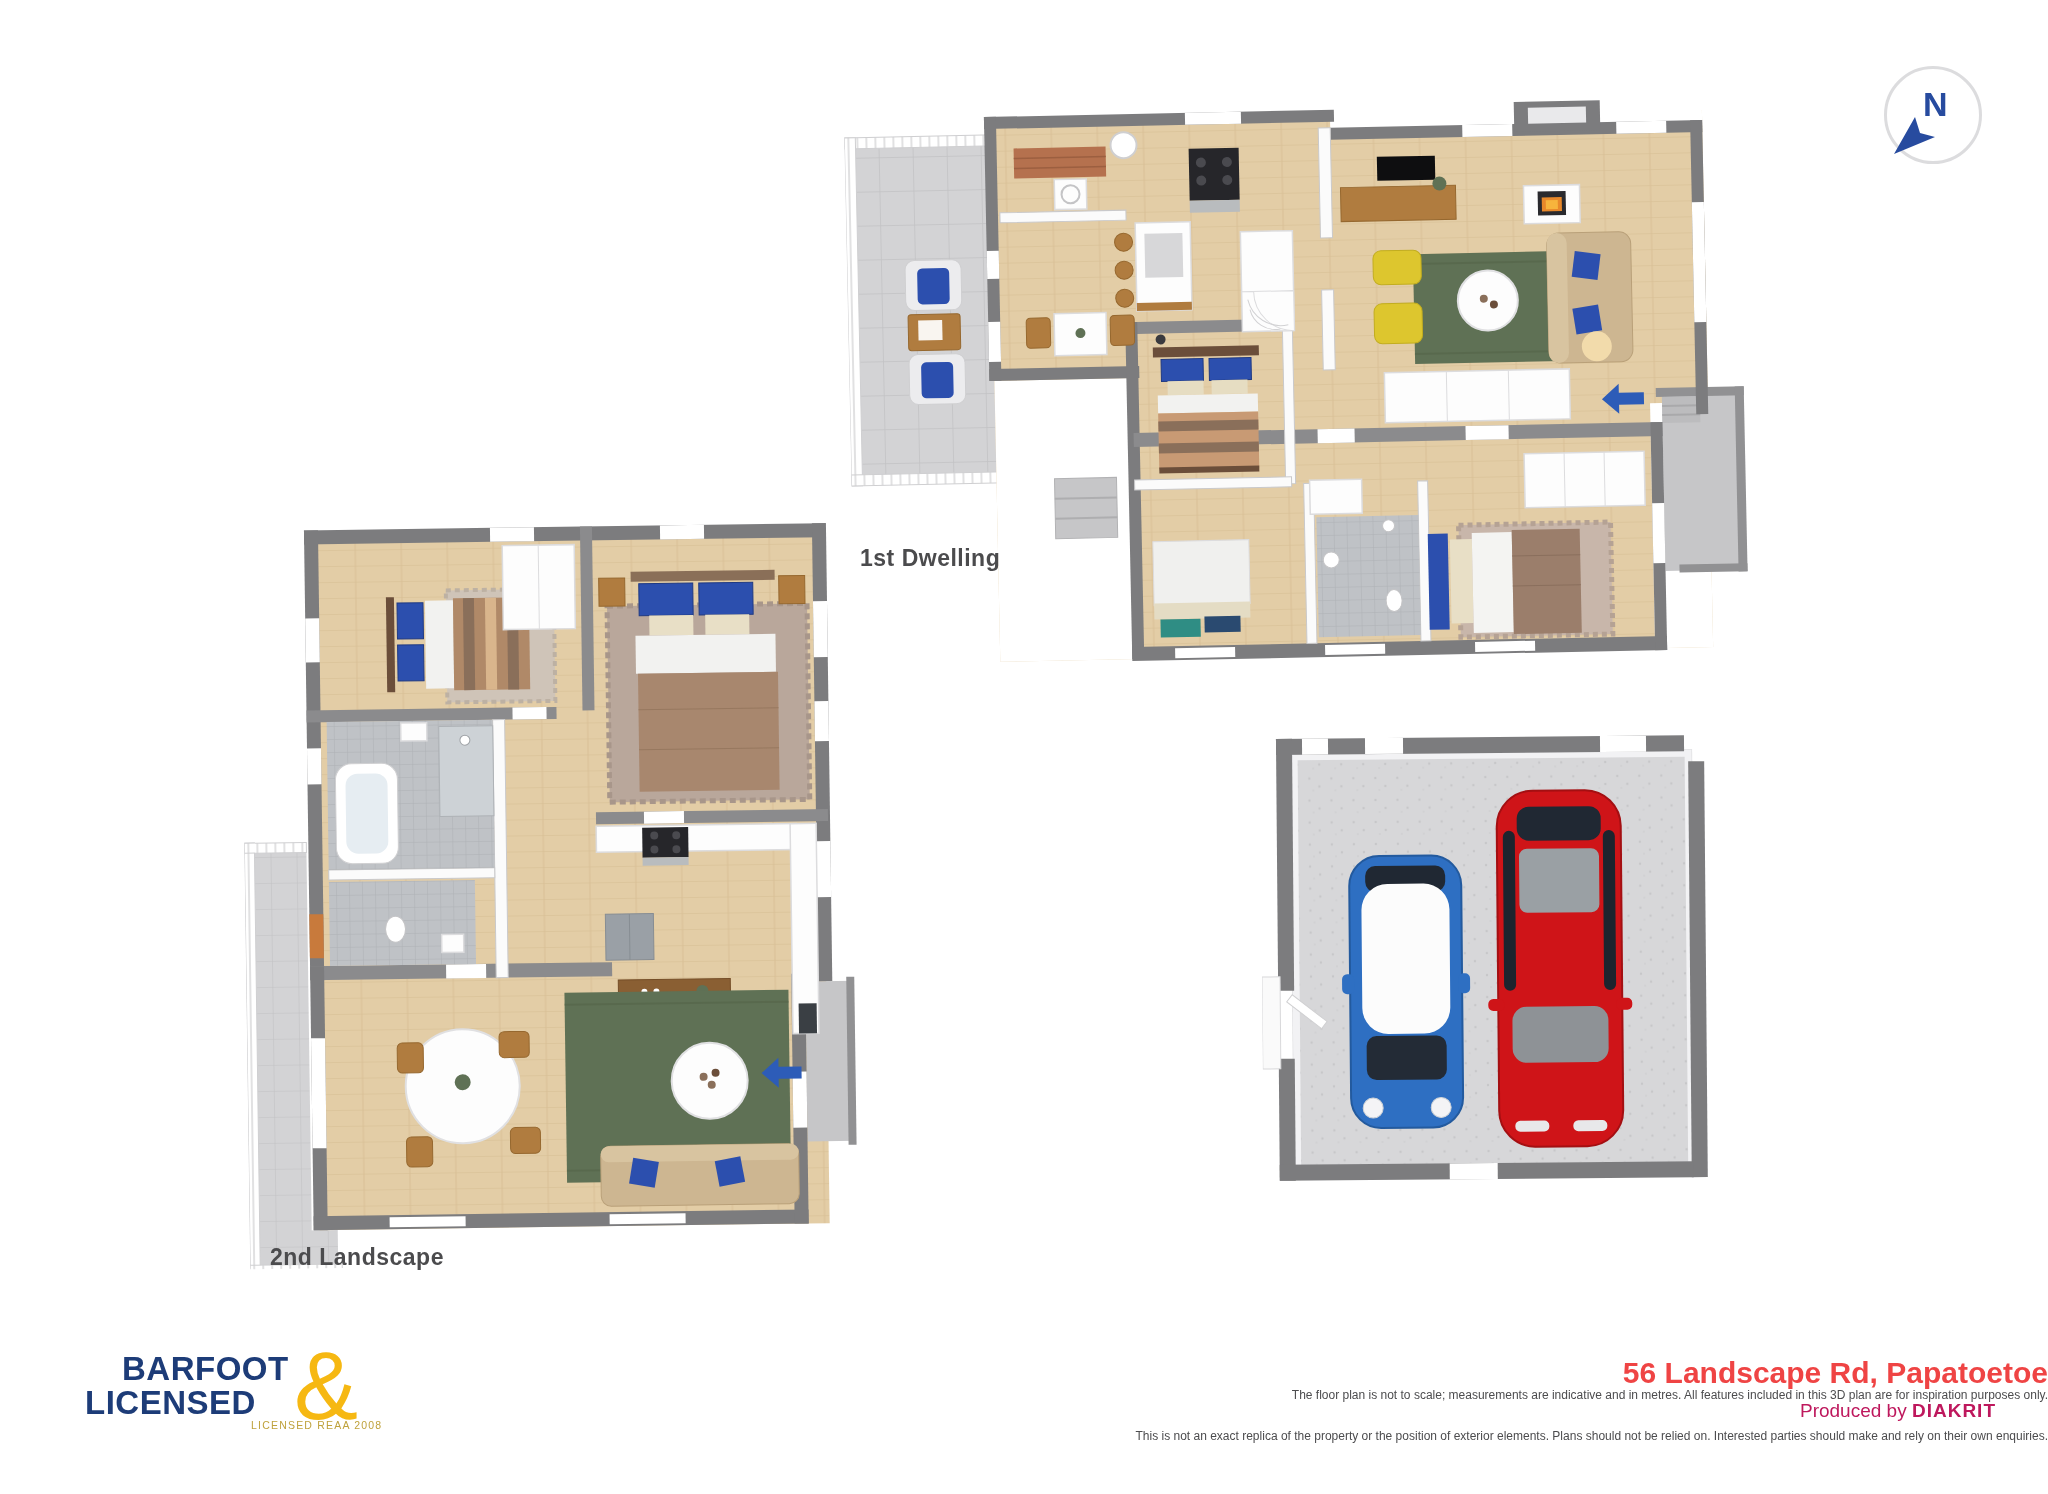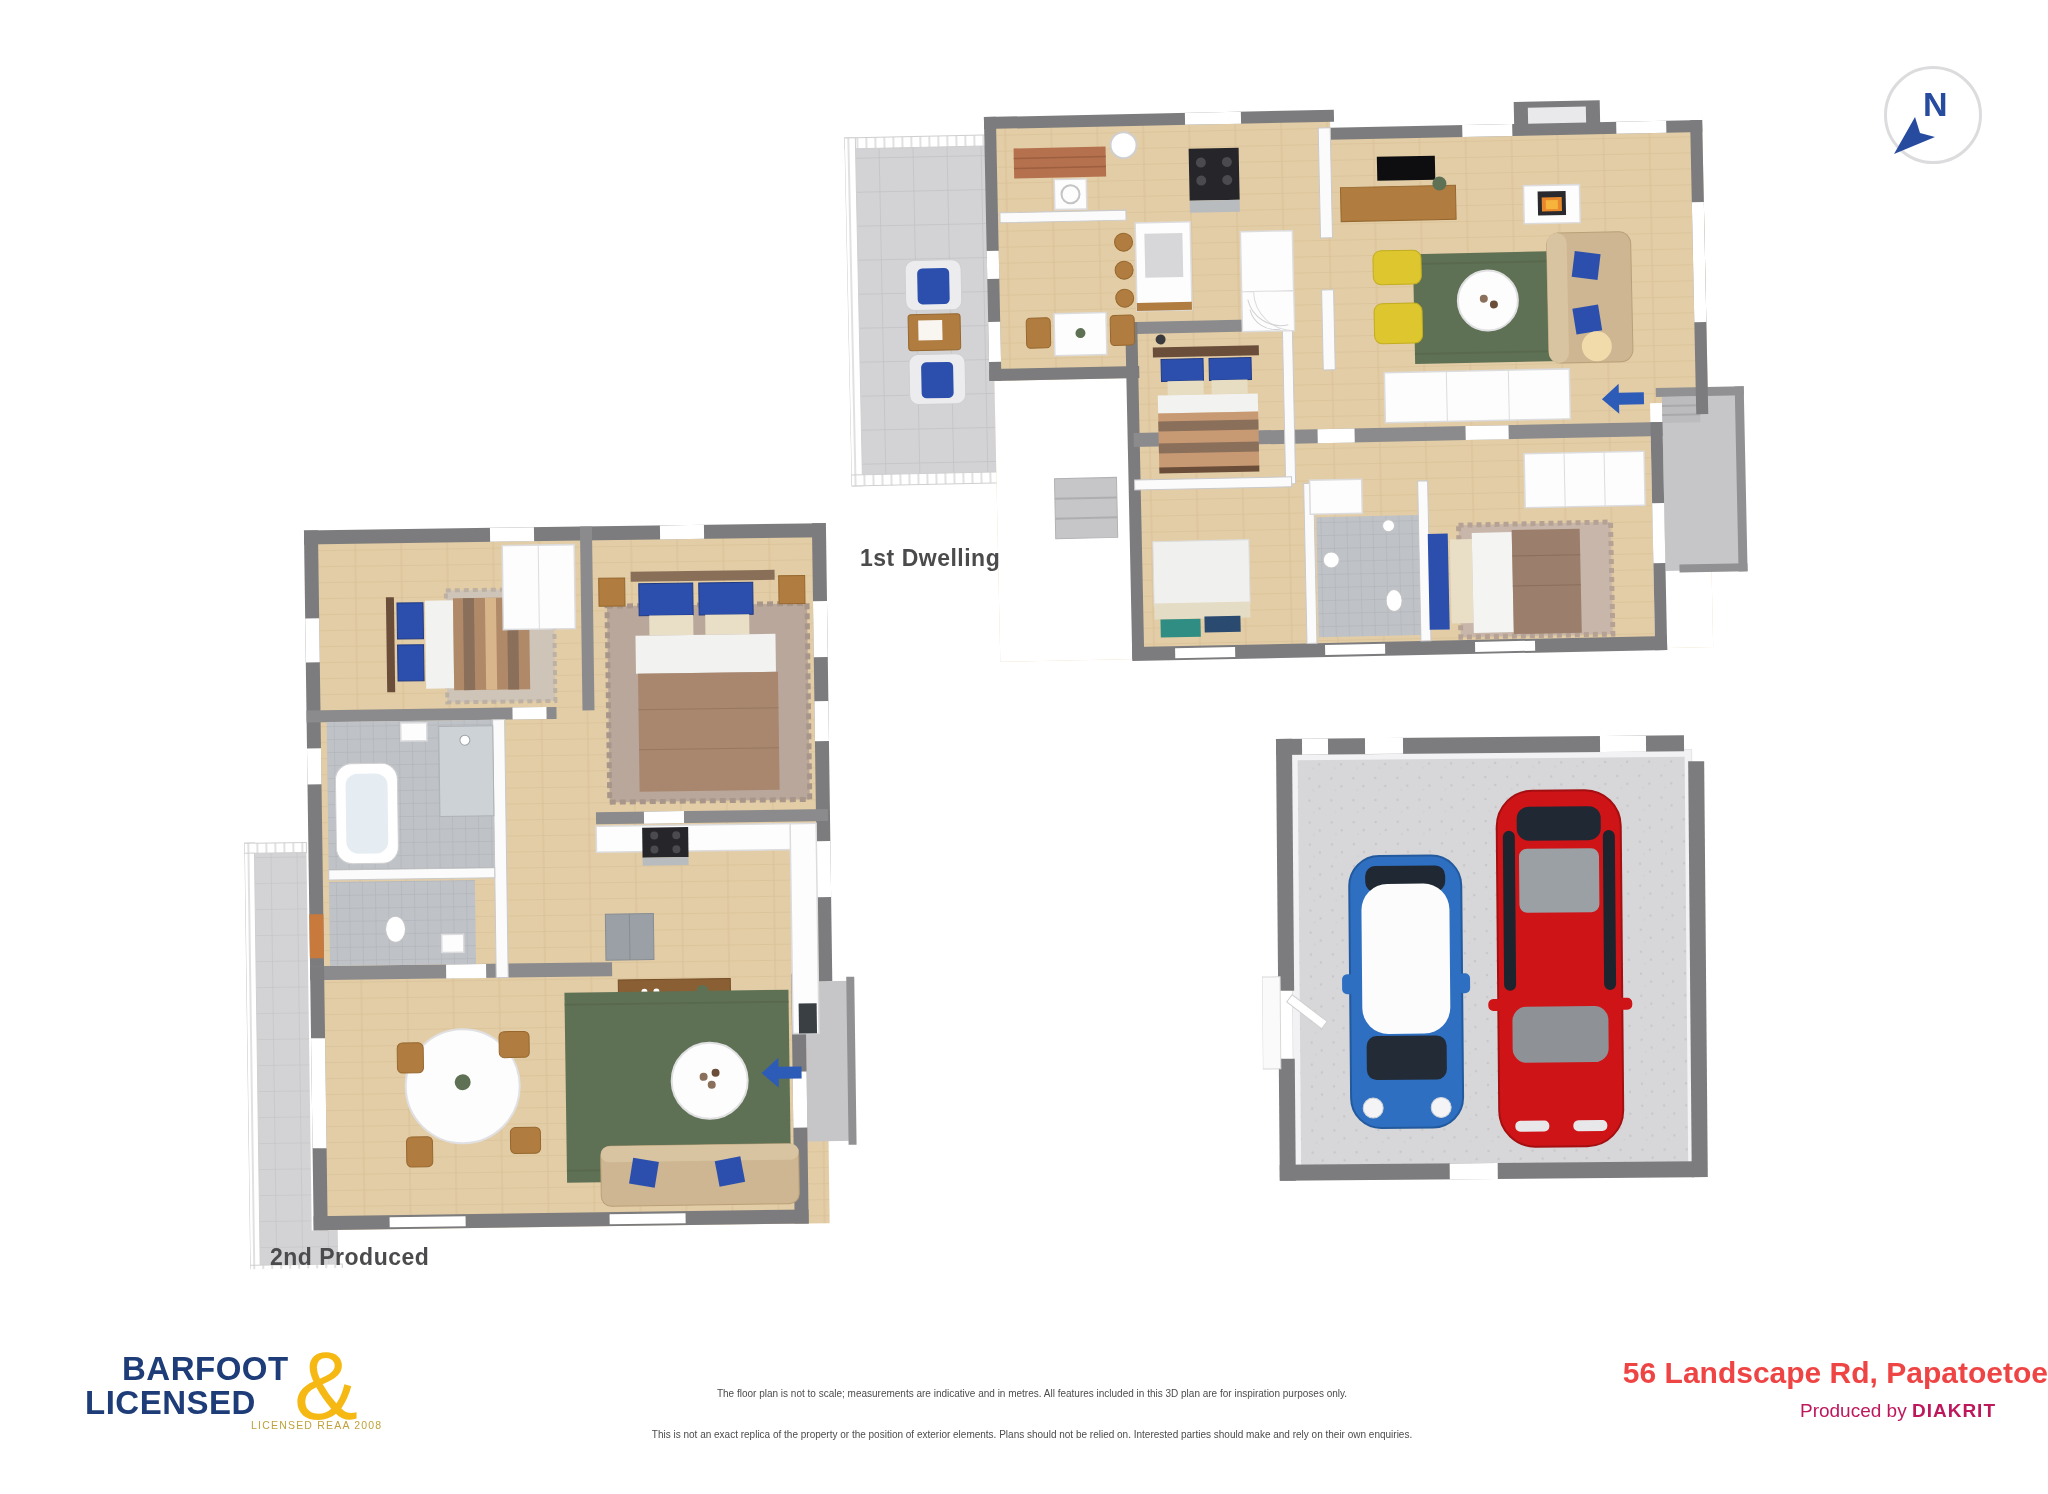--- a/index.html
+++ b/index.html
@@ -18,21 +18,21 @@
   .compass-n{position:absolute;left:36px;top:16px;font-size:34px;font-weight:bold;color:var(--compass-blue);}
   .compass-arrow{position:absolute;left:4px;top:42px;width:46px;height:46px;}
   .compass-arrow polygon{fill:var(--compass-blue);}
   
   .logo{position:absolute;left:85px;top:1345px;width:300px;height:90px;}
   .logo-line1{position:absolute;left:37px;top:5px;font-size:33px;font-weight:bold;letter-spacing:.5px;color:var(--brand-navy);}
   .logo-line2{position:absolute;left:0px;top:39px;font-size:33px;font-weight:bold;letter-spacing:.5px;color:var(--brand-navy);}
   .logo-amp{position:absolute;left:209px;top:-14px;font-size:96px;font-weight:400;color:var(--brand-gold);}
   .logo-tagline{position:absolute;left:142px;top:74px;font-size:10.5px;letter-spacing:1.2px;color:#bfa23c;padding-left:24px;}
   .address{position:absolute;left:0;right:0;top:1356px;text-align:right;font-size:30px;font-weight:bold;color:#ef4444;}
-  .disclaimer{position:absolute;left:0;right:0;text-align:center;font-size:10px;color:#4c4c4e;padding-left:16px;}
+  .disclaimer{position:absolute;left:0;right:0;text-align:right;font-size:12px;color:#4c4c4e;padding-left:16px;}
   #disc1{top:1388px;}
   #disc2{top:1409px;margin-top:20px;}
   .produced{position:absolute;right:52px;top:1400px;font-size:19px;color:#be185d;}
   .produced b{letter-spacing:1px;}
   svg .wallD{fill:var(--wall-dark);}
   svg .wallI{fill:#fbfbfb;stroke:#c9c9cb;stroke-width:1;}
   svg .gap{fill:#ffffff;}
   svg .white{fill:#fdfdfd;stroke:#dcdcde;stroke-width:1.5;}
   svg .wood-f{fill:var(--wood-furniture);stroke:#96682f;stroke-width:1;}
 </style>
@@ -444,21 +444,21 @@
       <rect x="106" y="40" width="12" height="160" rx="6" fill="#1d242e"></rect>
       <rect x="14" y="216" width="96" height="56" rx="14" fill="#8e9296"></rect>
       <rect x="-10" y="208" width="16" height="12" rx="5" fill="var(--car-red)"></rect>
       <rect x="118" y="208" width="16" height="12" rx="5" fill="var(--car-red)"></rect>
       <rect x="16" y="330" width="34" height="11" rx="5" fill="#e8e8ea"></rect>
       <rect x="74" y="330" width="34" height="11" rx="5" fill="#e8e8ea"></rect>
     </g>
   </svg>
 
   <div id="label1" class="plan-label">1st Dwelling</div>
-  <div id="label2" class="plan-label">2nd Produced</div>
+  <div id="label2" class="plan-label">2nd Landscape</div>
 
   <div class="logo">
     <span class="logo-line1">BARFOOT</span>
     <span class="logo-line2">LICENSED</span>
     <span class="logo-amp">&amp;</span>
     <span class="logo-tagline">LICENSED REAA 2008</span>
   </div>
 
   <div class="address">56 Landscape Rd, Papatoetoe</div>
   <div id="disc1" class="disclaimer">The floor plan is not to scale; measurements are indicative and in metres. All features included in this 3D plan are for inspiration purposes only.</div>

